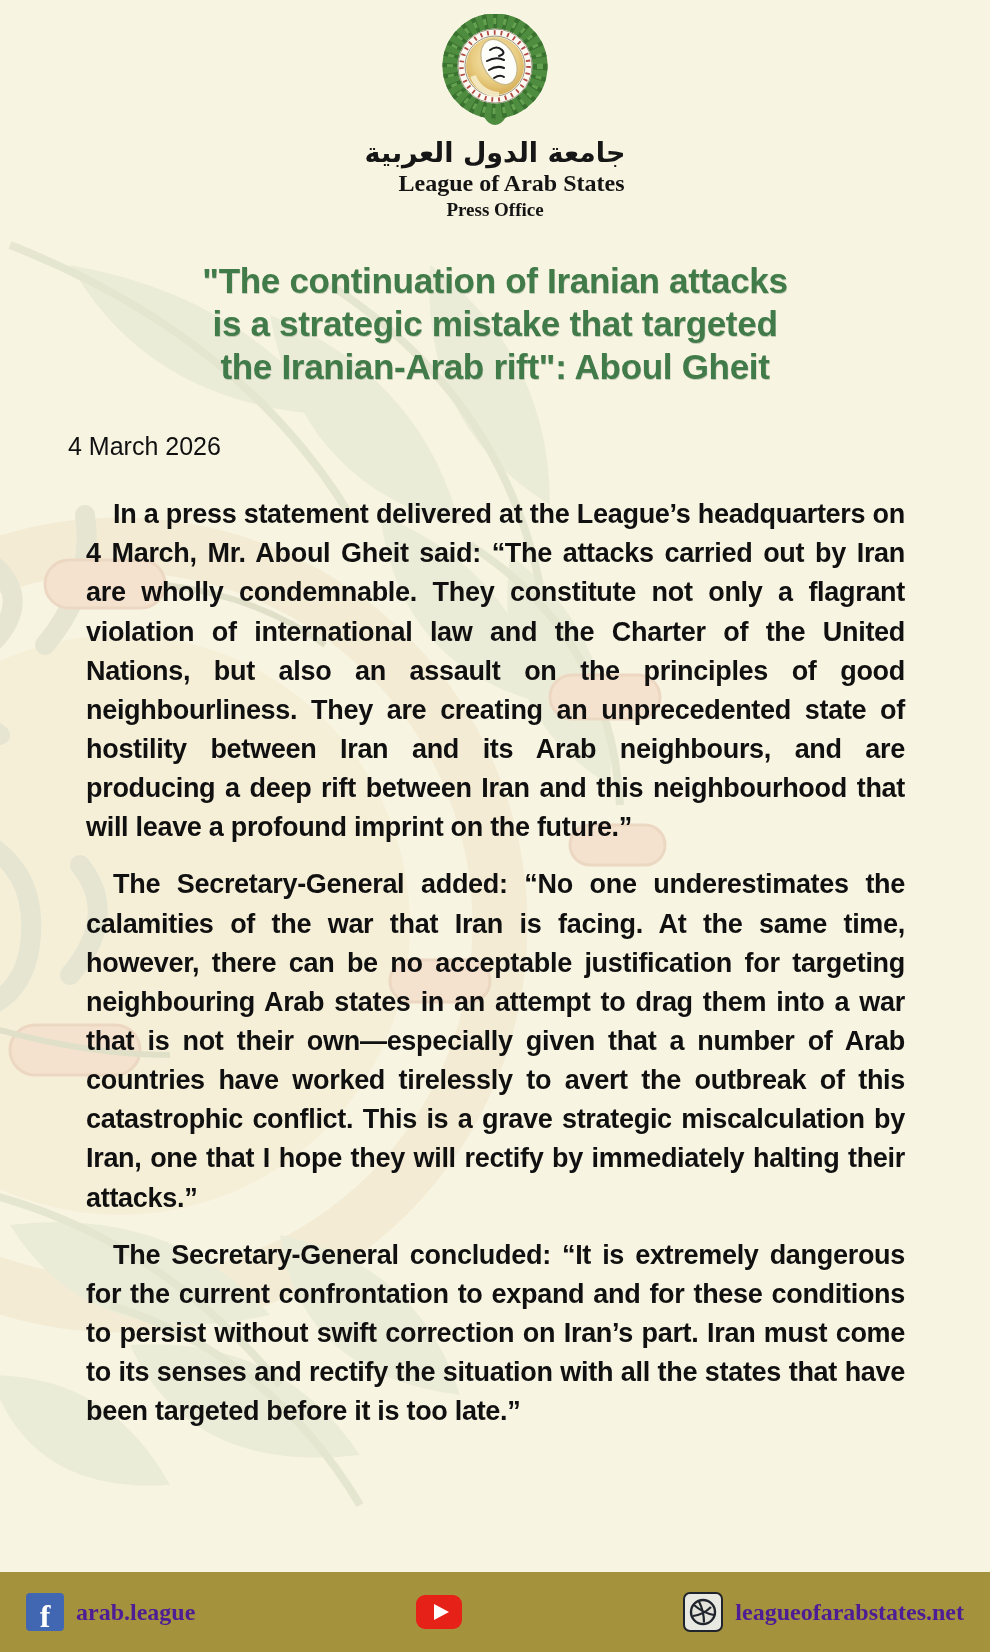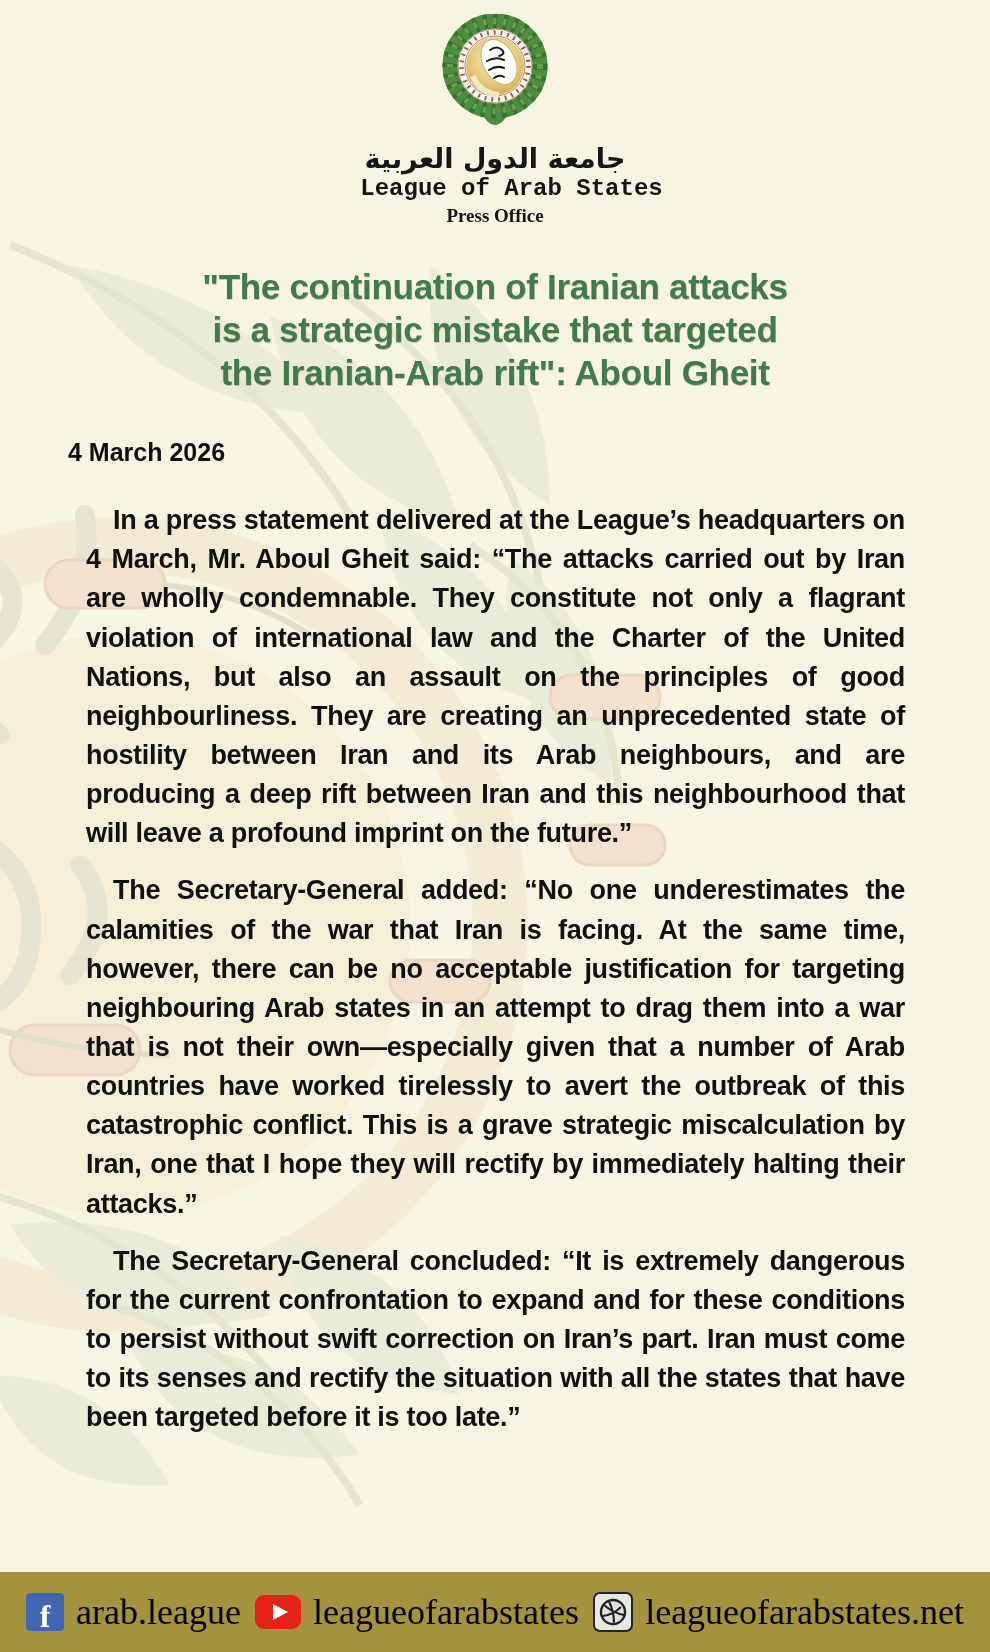--- a/index.html
+++ b/index.html
@@ -13,24 +13,24 @@
   
   .watermark{position:absolute;left:-50px;top:225px;z-index:0;pointer-events:none;}
   
   .content{position:relative;z-index:1;}
   
   .header{padding-top:14px;text-align:center;}
   .emblem{display:block;margin:0 auto;}
   .arabic-title{
     font-family:"DejaVu Sans",sans-serif;
     font-size:27px;font-weight:bold;color:#161616;
-    margin-top:18px;line-height:1.1;
+    margin-top:12px;line-height:1.1;
   }
   .org-name{
-    font-family:Liberation Mono, monospace;
+    font-family:Liberation Serif, serif;
     font-size:24px;font-weight:bold;color:#141414;
     margin-top:2px;line-height:1.1;padding-left:33px;
   }
   .office{
     font-family:"Liberation Serif",serif;
     font-size:19px;font-weight:bold;color:#141414;
     margin-top:4px;line-height:1.1;
   }
   
   .headline{
@@ -39,21 +39,21 @@
     color:#417b4a;
     font-size:35px;font-weight:bold;
     line-height:1.23;
     letter-spacing:-0.3px;
     text-shadow:0.5px 0.5px 0 rgba(40,70,40,.25);
   }
   .headline span{display:block;}
   
   .date{
     margin:44px 0 0 68px;
-    font-size:25px;font-weight:bold;color:#101010;
+    font-size:25px;font-weight:normal;color:#101010;
   }
   
   .body-text{
     margin:34px 85px 0 86px;
     font-size:27px;font-weight:bold;color:#101010;
     line-height:1.45;
     text-align:justify;
     letter-spacing:-0.3px;
   }
   .body-text p{margin:0 0 18px 0;text-indent:1em;}
@@ -61,21 +61,21 @@
   .footer{
     position:absolute;left:0;bottom:0;z-index:2;
     width:100%;height:80px;
     background:#a5923c;
     display:flex;align-items:center;justify-content:space-between;
     padding:0 26px;box-sizing:border-box;
   }
   .social-item{display:flex;align-items:center;gap:12px;cursor:pointer;}
   .social-label{
     font-family:"Liberation Serif",serif;
-    font-size:36px;font-weight:normal;color:#000000;
+    font-size:24px;font-weight:bold;color:#4c1d95;
     white-space:nowrap;
   }
   .icon-box{display:flex;align-items:center;justify-content:center;flex:0 0 auto;}
   .fb-icon{
     width:38px;height:38px;border-radius:4px;background:#4267b2;
     color:#fff;font-family:"Liberation Serif",serif;font-weight:bold;
     font-size:32px;display:flex;align-items:flex-end;justify-content:center;
     line-height:0.95;overflow:hidden;
   }
   .x-icon{width:38px;height:38px;border-radius:4px;background:#0d0d0d;}
@@ -203,21 +203,20 @@
     </div>
 
 
     <div class="social-item">
       <span class="icon-box">
         <svg class="yt-icon" width="46" height="34" viewBox="0 0 46 34">
           <rect x="0" y="0" width="46" height="34" rx="9" fill="#e62117"></rect>
           <polygon points="18,9 33,17 18,25" fill="#ffffff"></polygon>
         </svg>
       </span>
-      <span class="social-label">leagueofarabstates</span>
     </div>
 
     <div class="social-item">
       <span class="icon-box globe-icon">
         <svg width="36" height="36" viewBox="0 0 36 36">
           <circle cx="18" cy="18" r="12" fill="#e3e3dc" stroke="#20242c" stroke-width="2.4"></circle>
           <path d="M9 11 q9 8 20 10 M8 22 q10 -1 18 -9 M14 7.5 q5 10 5 21" fill="none" stroke="#20242c" stroke-width="2.2"></path>
         </svg>
       </span>
       <span class="social-label">leagueofarabstates.net</span>

